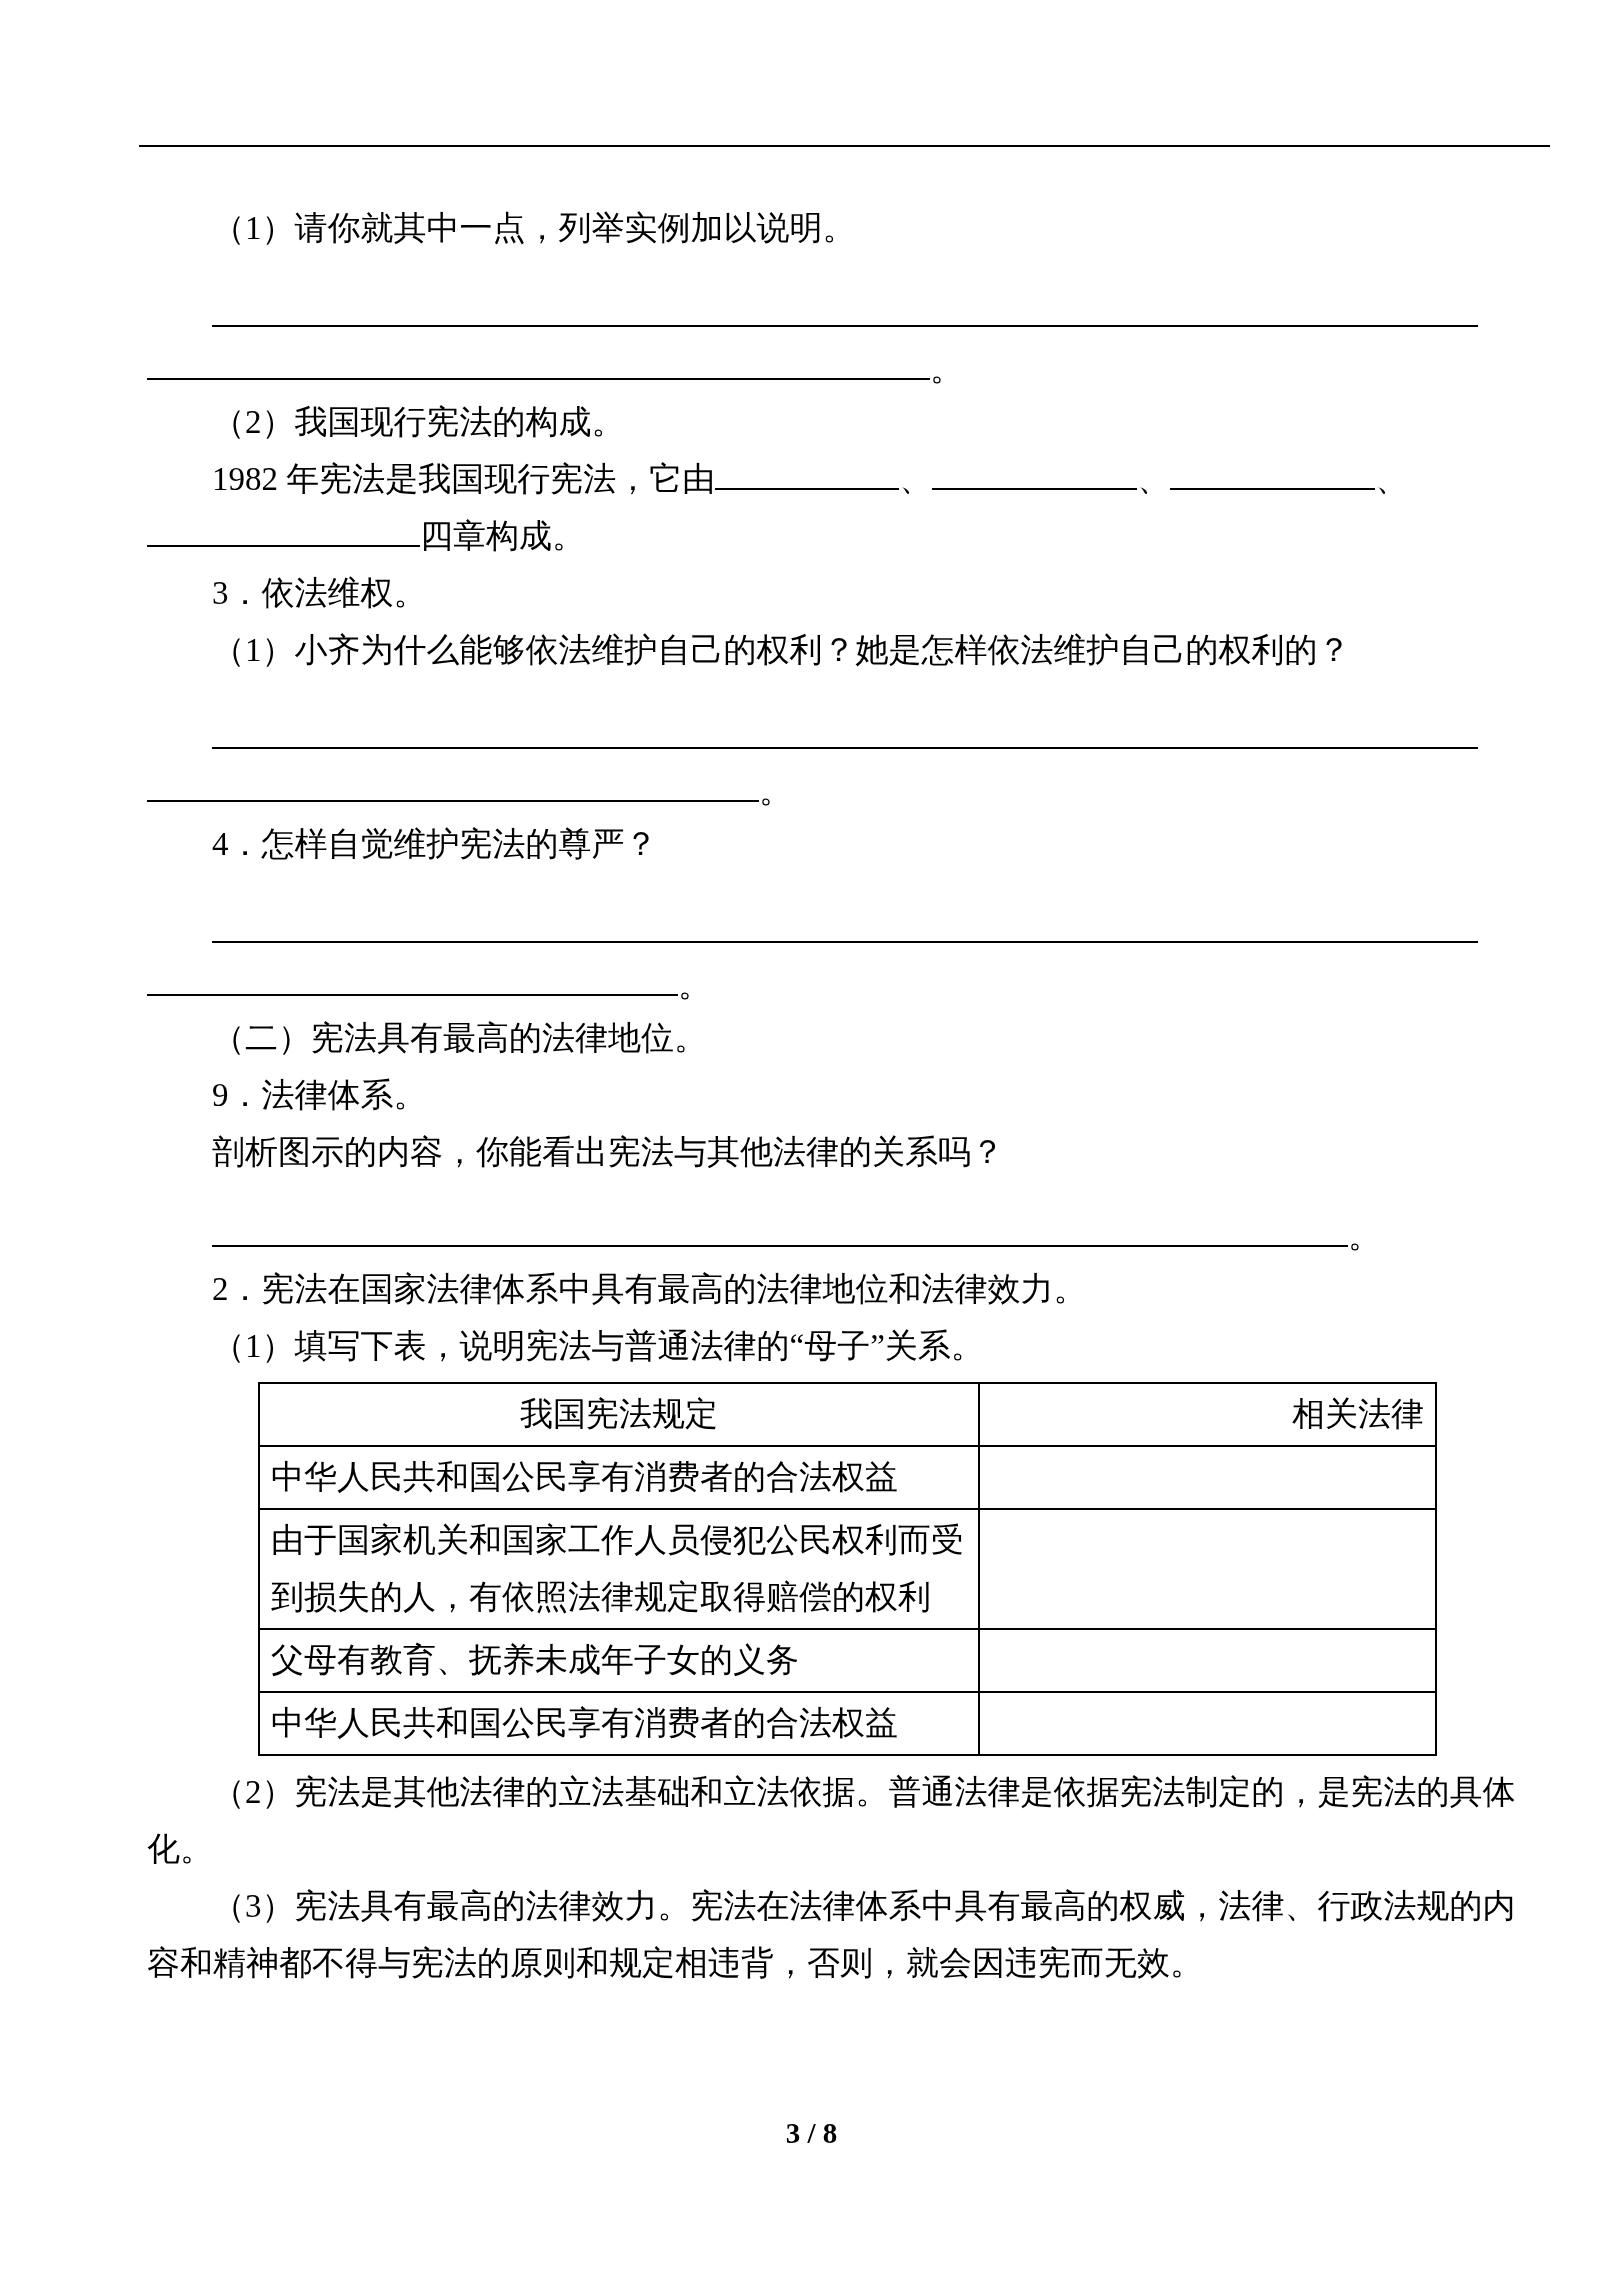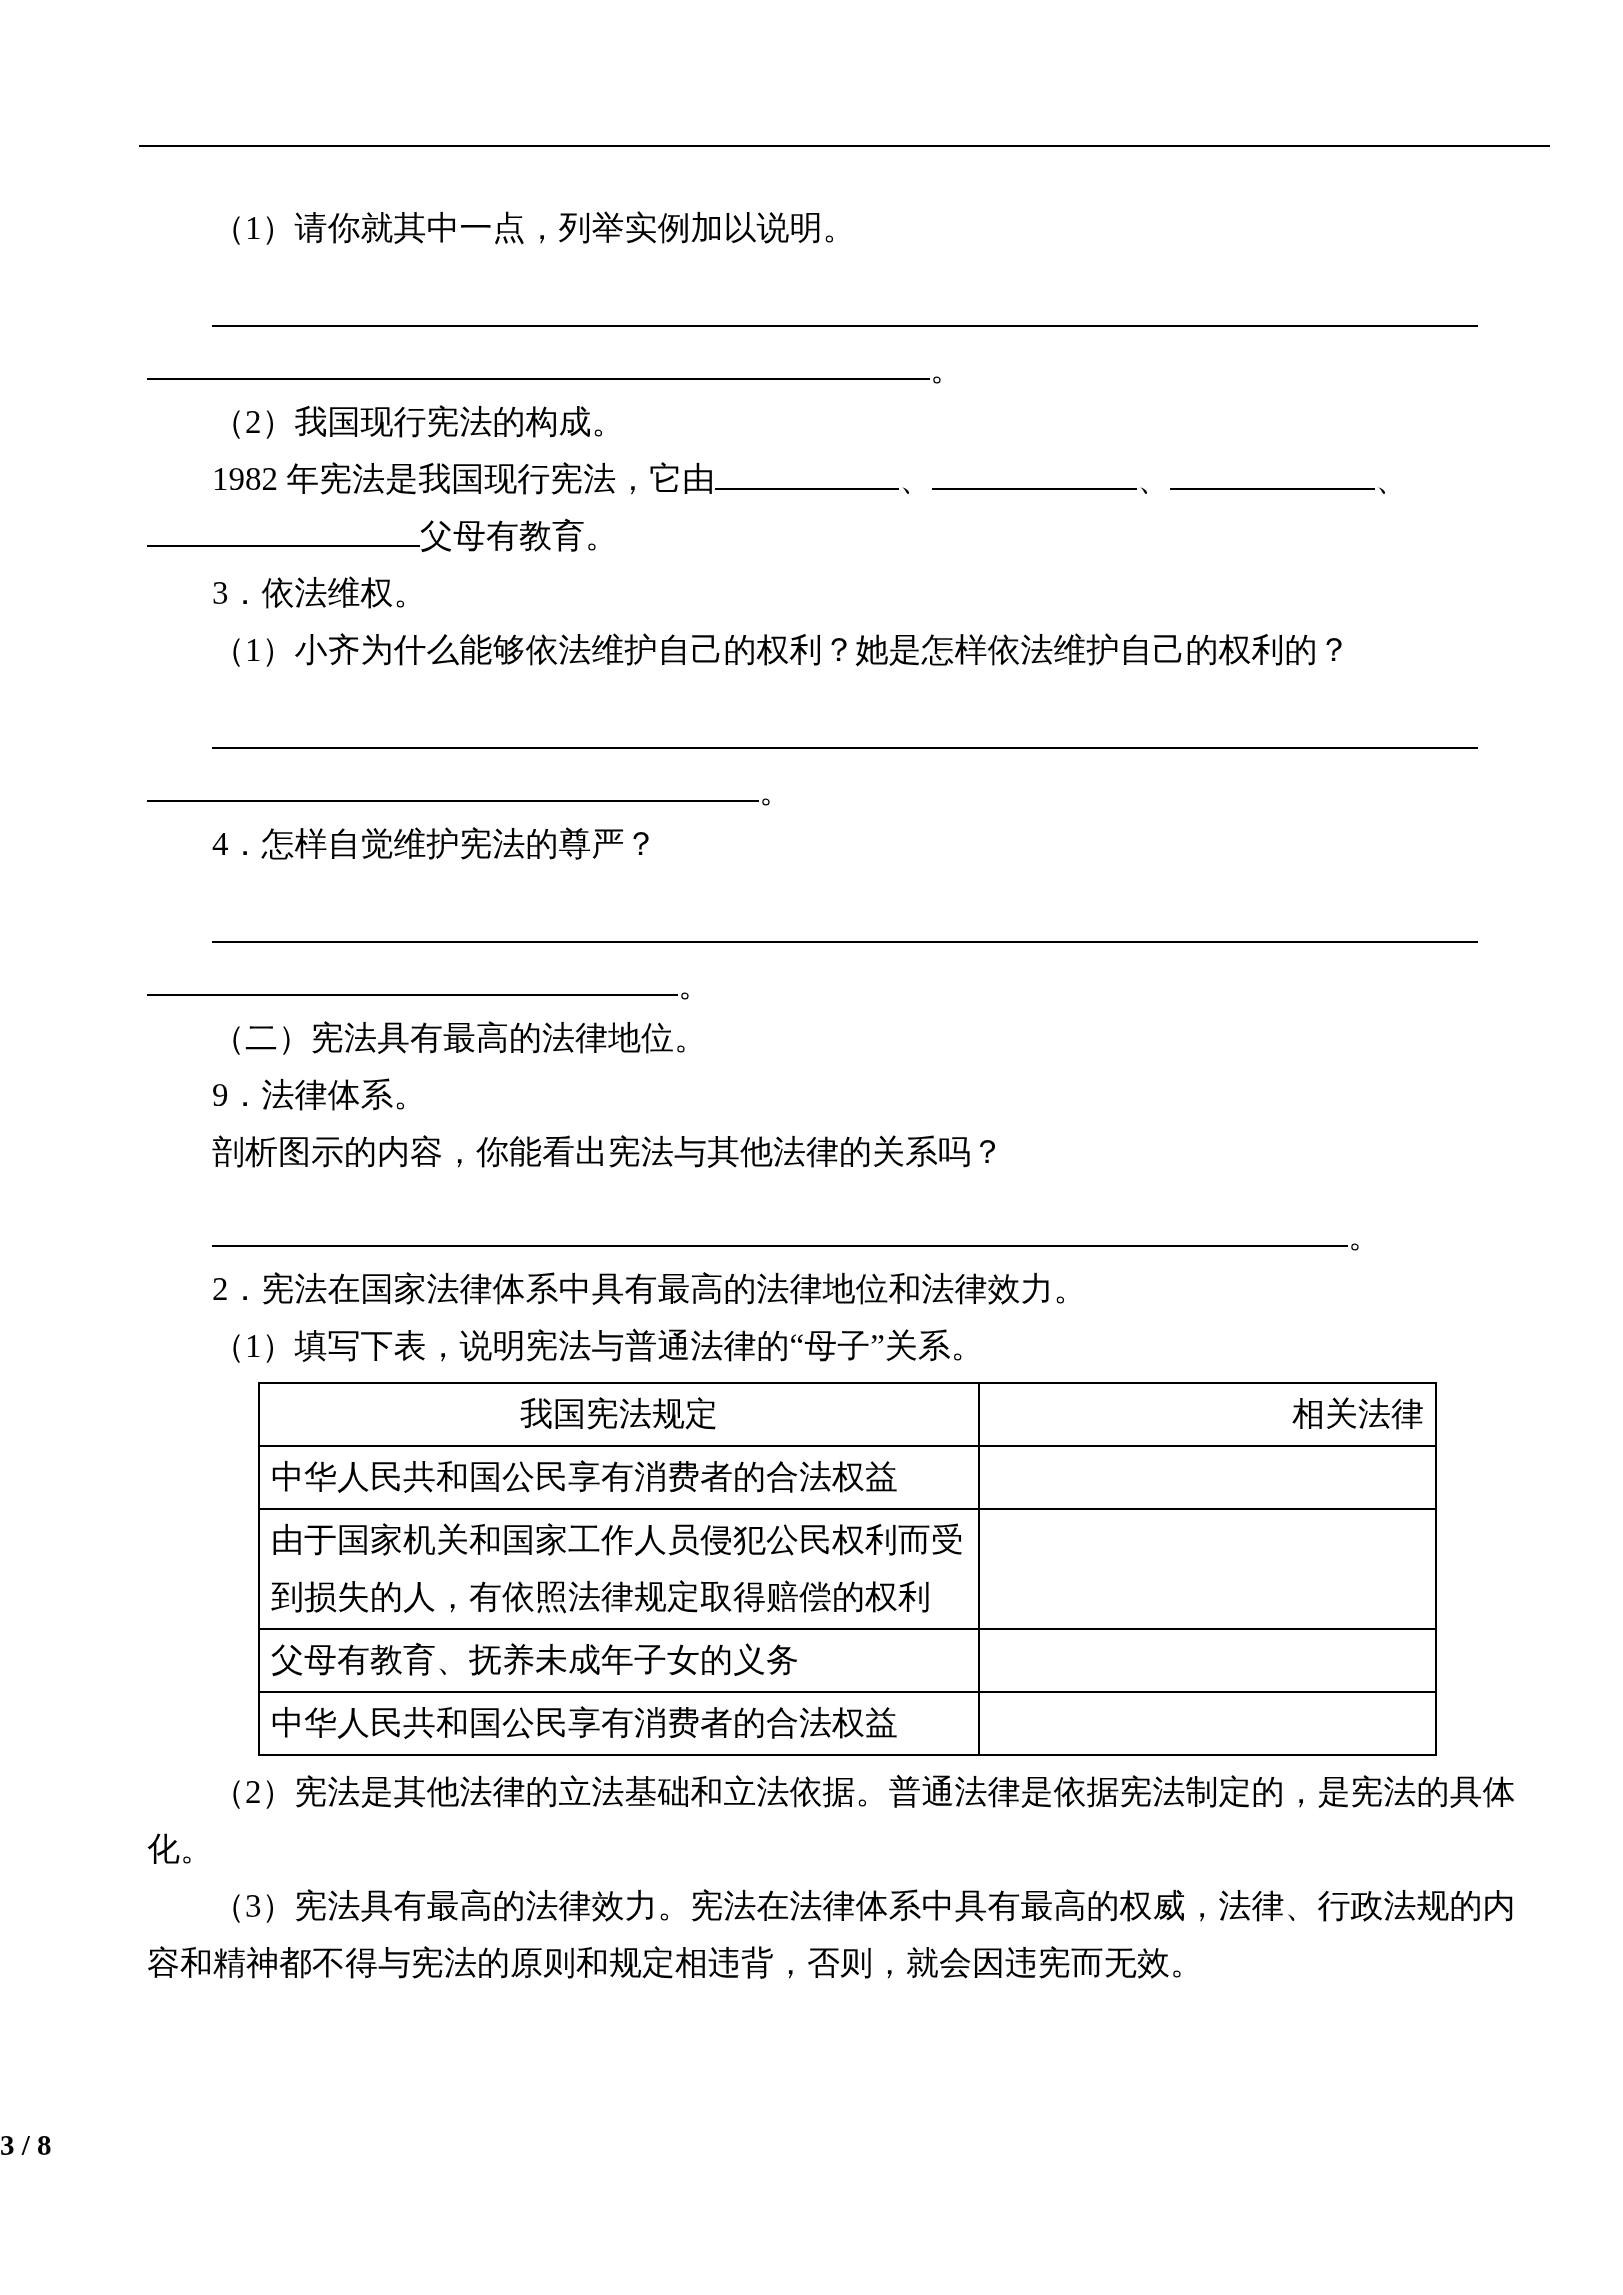--- a/index.html
+++ b/index.html
@@ -50,23 +50,24 @@
     padding: 2px 11px;
     vertical-align: middle;
     text-align: left;
     word-break: break-all;
   }
   .law th { text-align: center; }
   .law .c1 { width: 720px; }
   .law .c2 { width: 457px; text-align: right; }
   .footer {
     position: absolute;
-    bottom: 133px;
+    bottom: 145px;
     left: 0;
     width: 100%;
+    text-align: center;
     font-weight: bold;
     font-size: 29px;
     line-height: 34px;
   }
 </style>
 </head>
 <body>
 
 <div class="page">
 
@@ -74,21 +75,21 @@
 
   <p class="indent first">（1）请你就其中一点，列举实例加以说明。</p>
 
   <p class="ans84 gap"><span class="blank w1857 ml96"></span></p>
   <p class="ans72"><span class="blank w1148"></span><span>。</span></p>
 
   <p class="indent">（2）我国现行宪法的构成。</p>
 
   <p class="indent"><span>1982 年宪法是我国现行宪法，它由</span><span class="blank w270"></span><span>、</span><span class="blank w300"></span><span>、</span><span class="blank w300"></span><span>、</span></p>
 
-  <p><span class="blank w400"></span><span>父母有教育。</span></p>
+  <p><span class="blank w400"></span><span>四章构成。</span></p>
 
   <p class="indent">3．依法维权。</p>
   <p class="indent">（1）小齐为什么能够依法维护自己的权利？她是怎样依法维护自己的权利的？</p>
 
   <p class="ans84 gap"><span class="blank w1857 ml96"></span></p>
   <p class="ans72"><span class="blank w898"></span><span>。</span></p>
 
   <p class="indent">4．怎样自觉维护宪法的尊严？</p>
 
   <p class="ans84 gap"><span class="blank w1857 ml96"></span></p>

